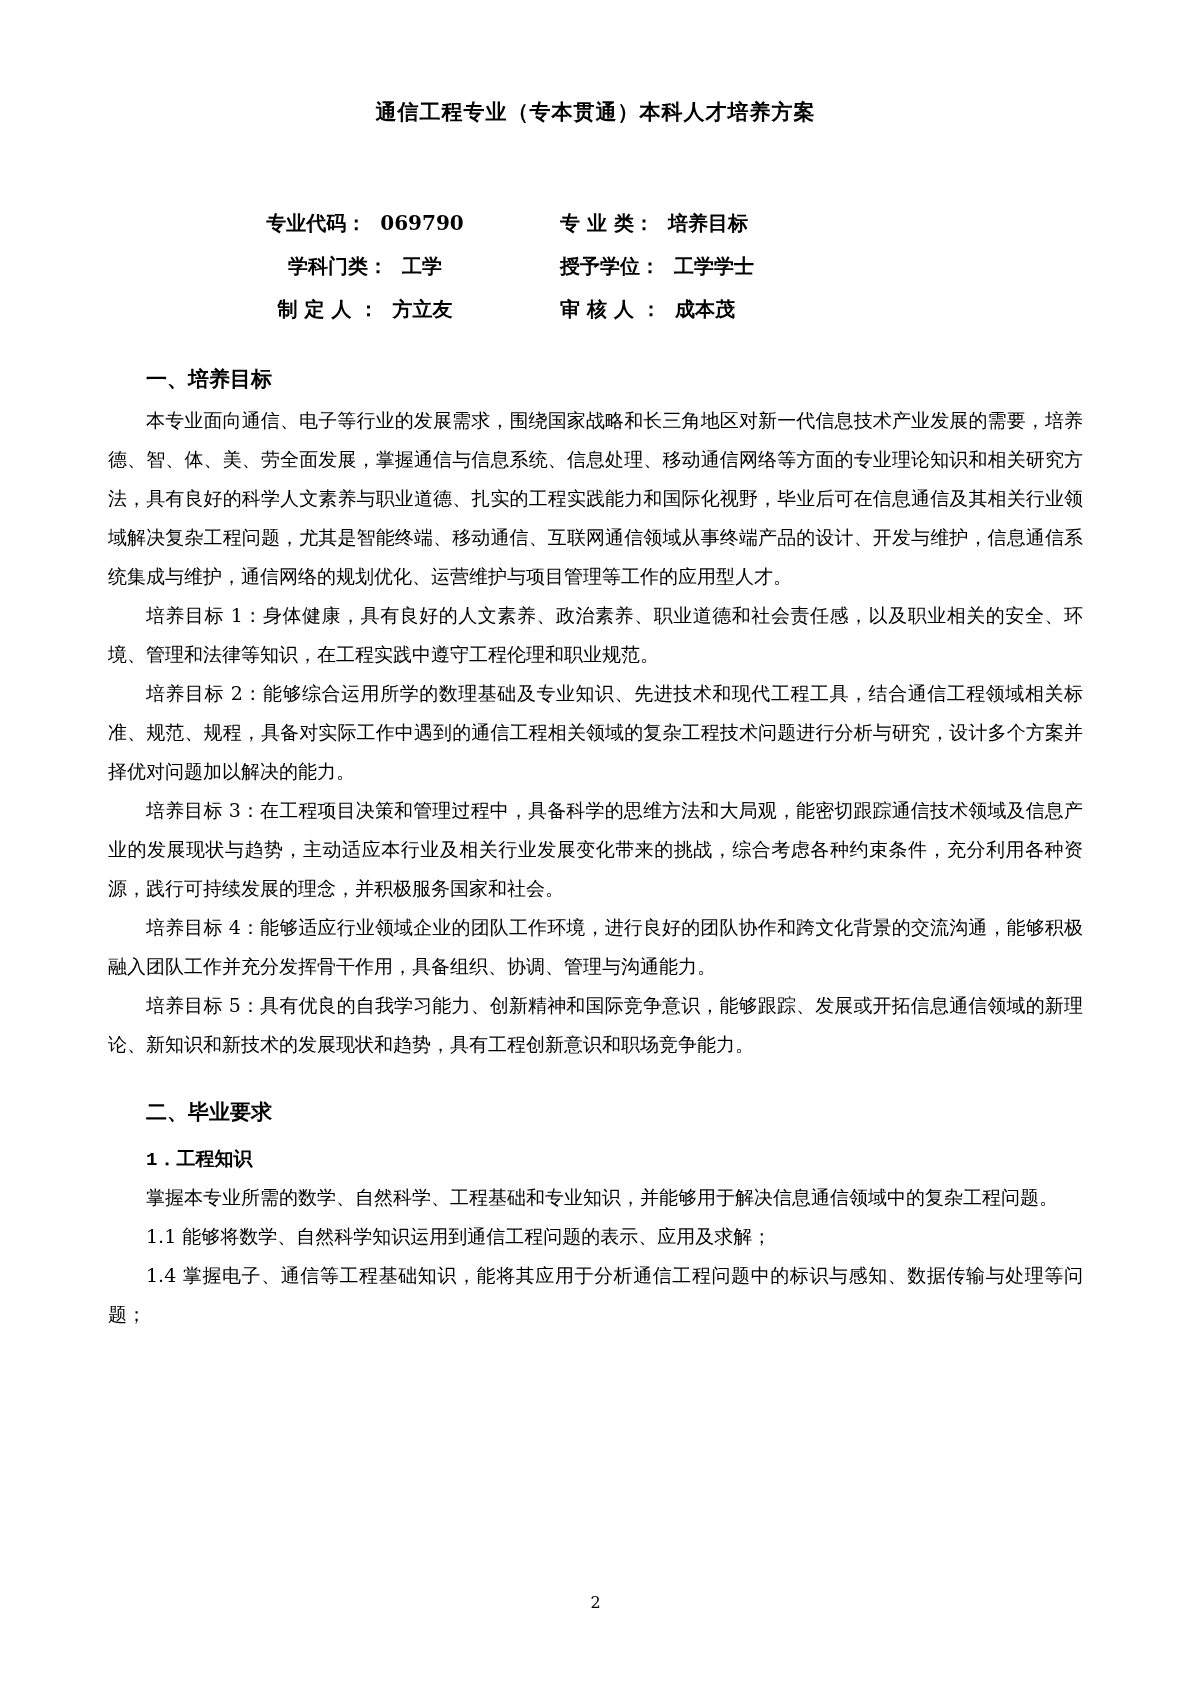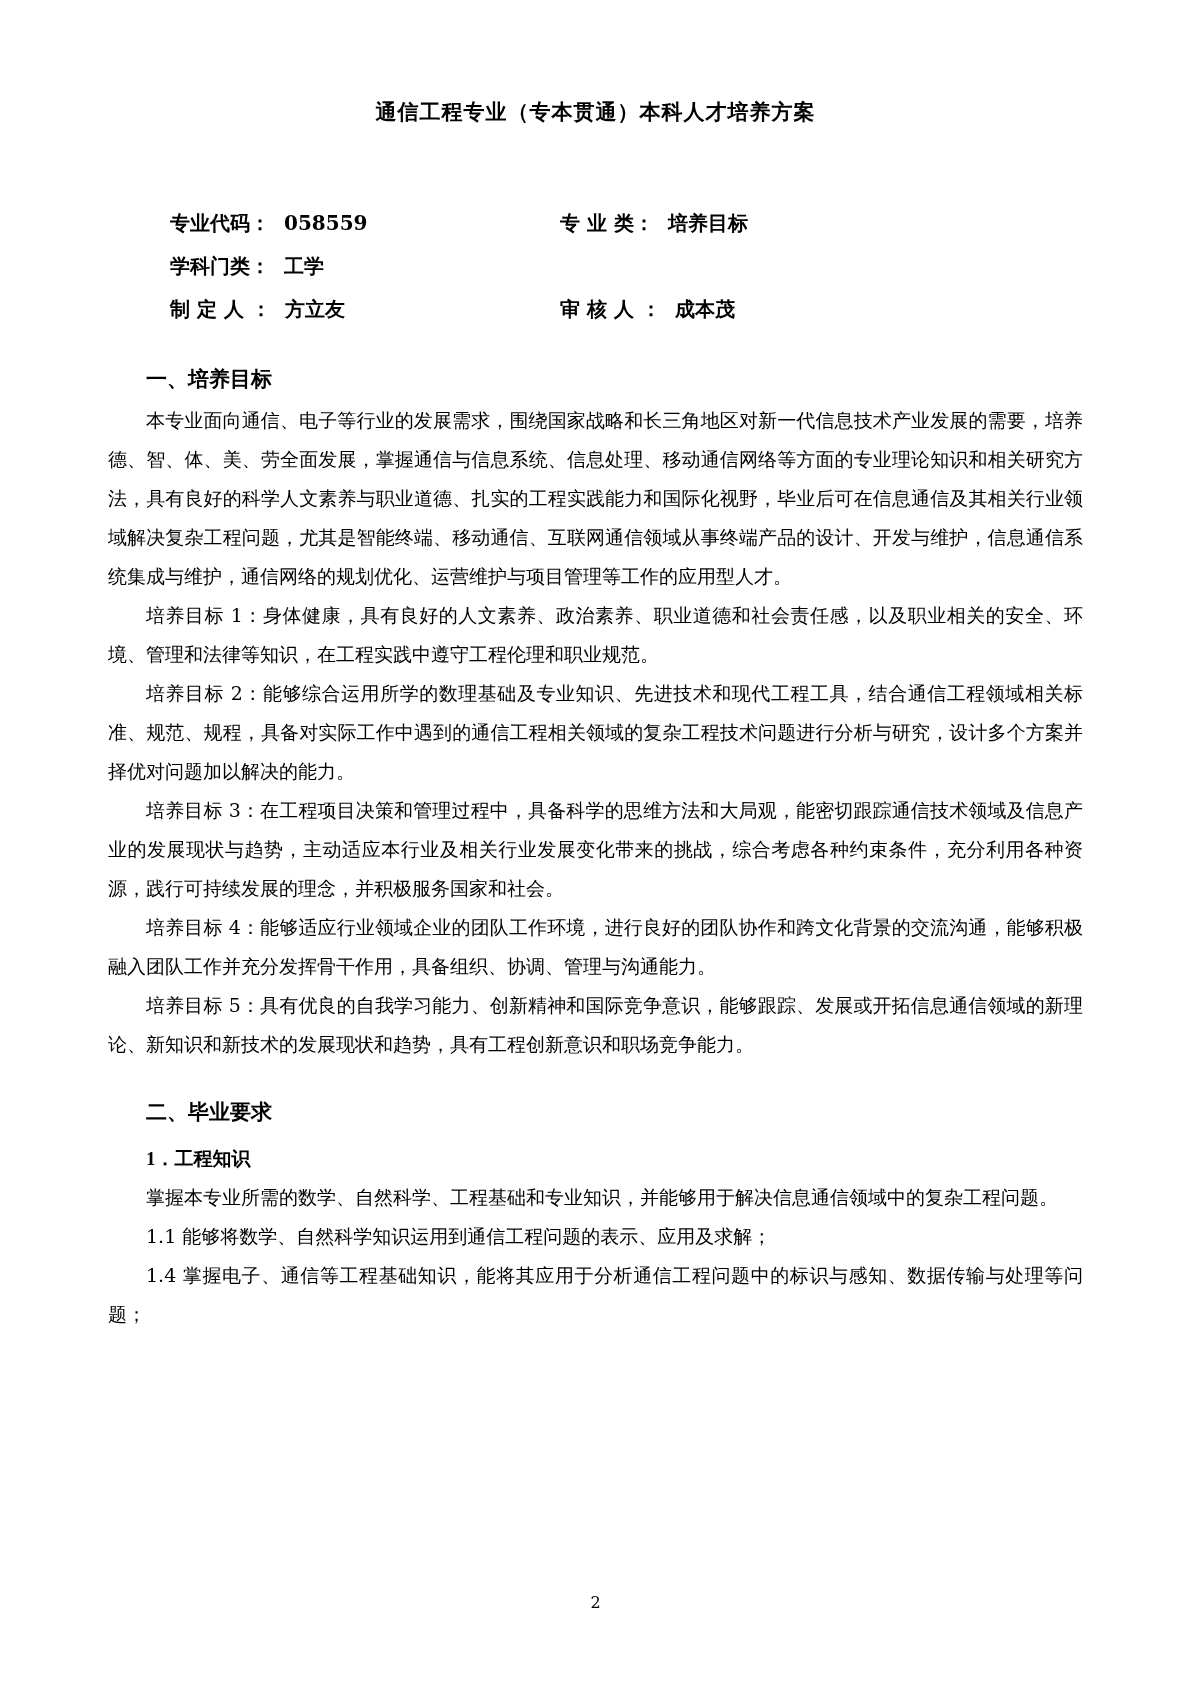--- a/index.html
+++ b/index.html
@@ -35,20 +35,21 @@
     line-height: 43px;
     font-family: "DejaVu Serif", "Liberation Serif", serif;
   }
   .meta-row {
     display: flex;
     align-items: baseline;
   }
   .meta-col {
     display: flex;
     align-items: baseline;
+    justify-content: center;
   }
   .meta-col.left { width: 390px; }
   .meta-label {
     white-space: pre;
   }
   .meta-value {
     margin-left: 14px;
     white-space: pre;
   }
   .section-head {
@@ -58,21 +59,21 @@
     margin-bottom: 8px;
     margin-left: 38px;
     font-family: "DejaVu Sans", "Liberation Sans", sans-serif;
   }
   .sub-head {
     font-size: 19px;
     font-weight: bold;
     margin-top: 20px;
     margin-bottom: 6px;
     margin-left: 38px;
-    font-family: Liberation Serif, serif;
+    font-family: Liberation Mono, monospace;
   }
   p.body {
     font-size: 19px;
     line-height: 39px;
     margin: 0;
     text-align: justify;
     text-justify: inter-ideograph;
     text-indent: 2em;
     font-family: "DejaVu Serif", "Liberation Serif", serif;
   }
@@ -91,32 +92,36 @@
 
 <div class="page">
 
   <h1 class="doc-title">通信工程专业（专本贯通）本科人才培养方案</h1>
 
   <div class="meta-block">
 
     <div class="meta-row">
       <div class="meta-col left">
         <span class="meta-label">专业代码：</span>
-        <span class="meta-value">058559</span>
+        <span class="meta-value">069790</span>
       </div>
       <div class="meta-col">
         <span class="meta-label">专 业 类：</span>
         <span class="meta-value">培养目标</span>
       </div>
     </div>
 
     <div class="meta-row">
       <div class="meta-col left">
         <span class="meta-label">学科门类：</span>
         <span class="meta-value">工学</span>
+      </div>
+      <div class="meta-col">
+        <span class="meta-label">授予学位：</span>
+        <span class="meta-value">工学学士</span>
       </div>
     </div>
 
     <div class="meta-row">
       <div class="meta-col left">
         <span class="meta-label">制 定 人 ：</span>
         <span class="meta-value">方立友</span>
       </div>
       <div class="meta-col">
         <span class="meta-label">审 核 人 ：</span>

